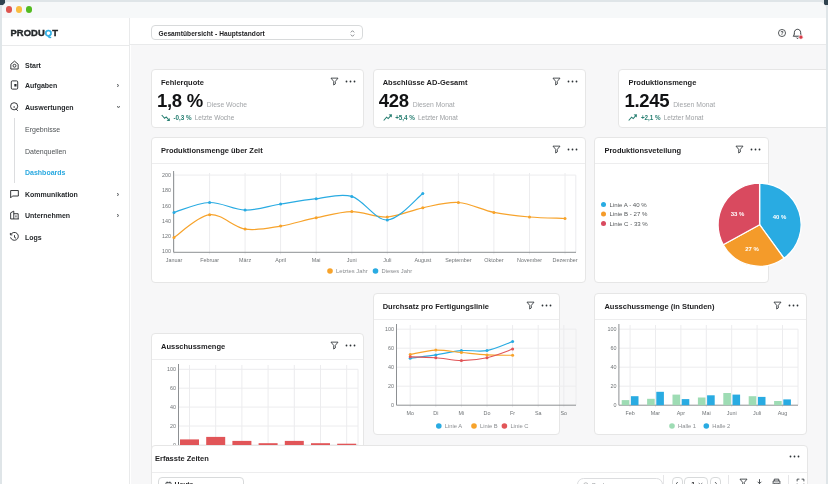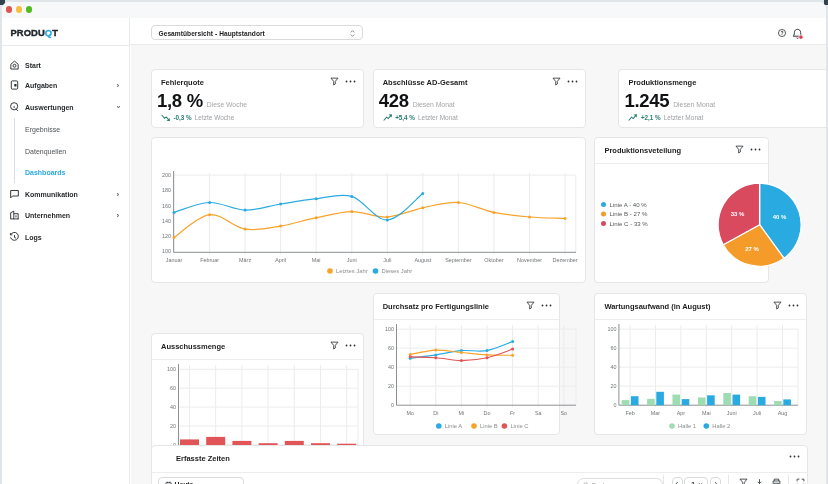--- a/index.html
+++ b/index.html
@@ -185,20 +185,33 @@
         <svg width="9.5" height="7.5" viewBox="0 0 9.5 7.5" fill="none" stroke="#267e71" stroke-width="1.05">
           <path d="M0.7 6.5 L3.6 3.2 L5.2 4.6 L7.6 1.9"></path>
           <path d="M8.9 0.3 L5.6 0.5 L8.7 3.6 Z" fill="#267e71" stroke="none"></path>
         </svg>
         <span style="font-size:6.3px;font-weight:700;color:#267e71;">+2,1 %</span>
         <span class="small gray">Letzter Monat</span>
       </div>
     </div>
 
     <div class="card" style="left:149px;top:135.3px;width:434.7px;height:146px;">
+      <div class="chead">
+        <div class="ctitle">Produktionsmenge über Zeit</div>
+      <div class="cicons">
+          <svg width="9" height="9" viewBox="0 0 12 12" fill="none" stroke="#2c3135" stroke-width="1.1">
+            <path d="M1.3 1.5 H10.7 L7.1 5.8 V9.3 L4.9 10.7 V5.8 Z"></path>
+          </svg>
+          <svg width="11" height="3" viewBox="0 0 11 3">
+            <circle cx="1.5" cy="1.5" r="0.9" fill="#2c3135"></circle>
+            <circle cx="5.5" cy="1.5" r="0.9" fill="#2c3135"></circle>
+            <circle cx="9.5" cy="1.5" r="0.9" fill="#2c3135"></circle>
+          </svg>
+        </div>
+      </div>
       <svg style="position:absolute;left:0;top:26px;" width="433" height="119" viewBox="0 0 433 119">
         <line x1="21.6" y1="11.1" x2="423.8" y2="11.1" stroke="#ececee" stroke-width="1"></line>
         <line x1="423.8" y1="11.1" x2="423.8" y2="88.3" stroke="#ececee" stroke-width="1"></line>
         <line x1="22.0" y1="9" x2="22.0" y2="90.3" stroke="#ececee" stroke-width="1"></line>
         <line x1="57.6" y1="9" x2="57.6" y2="90.3" stroke="#ececee" stroke-width="1"></line>
         <line x1="93.1" y1="9" x2="93.1" y2="90.3" stroke="#ececee" stroke-width="1"></line>
         <line x1="128.6" y1="9" x2="128.6" y2="90.3" stroke="#ececee" stroke-width="1"></line>
         <line x1="164.2" y1="9" x2="164.2" y2="90.3" stroke="#ececee" stroke-width="1"></line>
         <line x1="199.8" y1="9" x2="199.8" y2="90.3" stroke="#ececee" stroke-width="1"></line>
         <line x1="235.3" y1="9" x2="235.3" y2="90.3" stroke="#ececee" stroke-width="1"></line>
@@ -400,21 +413,21 @@
         <circle cx="64.8" cy="109" r="2.8" fill="#29abe2"></circle>
         <text x="70.8" y="111.2" font-size="5.8" fill="#8b8e91">Linie A</text>
         <circle cx="100" cy="109" r="2.8" fill="#f7a32b"></circle>
         <text x="106" y="111.2" font-size="5.8" fill="#8b8e91">Linie B</text>
         <circle cx="130.4" cy="109" r="2.8" fill="#e15558"></circle>
         <text x="136.4" y="111.2" font-size="5.8" fill="#8b8e91">Linie C</text>
       </svg>
     </div>
     <div class="card" style="left:592.4px;top:291px;width:213px;height:142px;">
       <div class="chead">
-        <div class="ctitle">Wartungsaufwand (in August)</div>
+        <div class="ctitle">Ausschussmenge (in Stunden)</div>
       <div class="cicons">
           <svg width="9" height="9" viewBox="0 0 12 12" fill="none" stroke="#2c3135" stroke-width="1.1">
             <path d="M1.3 1.5 H10.7 L7.1 5.8 V9.3 L4.9 10.7 V5.8 Z"></path>
           </svg>
           <svg width="11" height="3" viewBox="0 0 11 3">
             <circle cx="1.5" cy="1.5" r="0.9" fill="#2c3135"></circle>
             <circle cx="5.5" cy="1.5" r="0.9" fill="#2c3135"></circle>
             <circle cx="9.5" cy="1.5" r="0.9" fill="#2c3135"></circle>
           </svg>
         </div>
@@ -461,21 +474,21 @@
         <text x="162.1" y="97.5" font-size="5.4" fill="#707477" text-anchor="middle">Juli</text>
         <text x="187.5" y="97.5" font-size="5.4" fill="#707477" text-anchor="middle">Aug</text>
         <circle cx="77" cy="109" r="2.8" fill="#9edcb4"></circle>
         <text x="83" y="111.2" font-size="5.8" fill="#8b8e91">Halle 1</text>
         <circle cx="111.3" cy="109" r="2.8" fill="#29abe2"></circle>
         <text x="117.3" y="111.2" font-size="5.8" fill="#8b8e91">Halle 2</text>
       </svg>
     </div>
 
     <div class="card" style="left:149px;top:442.5px;width:656.5px;height:50px;border-radius:4px 4px 0 0;">
-      <div class="ctitle" style="left:24px;">Erfasste Zeiten</div>
+      <div class="ctitle" style="left:3px;">Erfasste Zeiten</div>
       <div class="cicons" style="top:9px;">
         <svg width="11" height="3" viewBox="0 0 11 3">
           <circle cx="1.5" cy="1.5" r="0.9" fill="#2c3135"></circle>
           <circle cx="5.5" cy="1.5" r="0.9" fill="#2c3135"></circle>
           <circle cx="9.5" cy="1.5" r="0.9" fill="#2c3135"></circle>
         </svg>
       </div>
       <div style="position:absolute;left:0;top:26.5px;width:100%;height:1px;background:#ededee;"></div>
       <div style="position:absolute;left:5.5px;top:31px;width:86px;height:13px;border:1px solid #d8dadb;border-radius:4px;background:#fff;">
         <svg style="position:absolute;left:6px;top:3px;" width="7" height="7" viewBox="0 0 12 12" fill="none" stroke="#2c3135" stroke-width="1.2">

